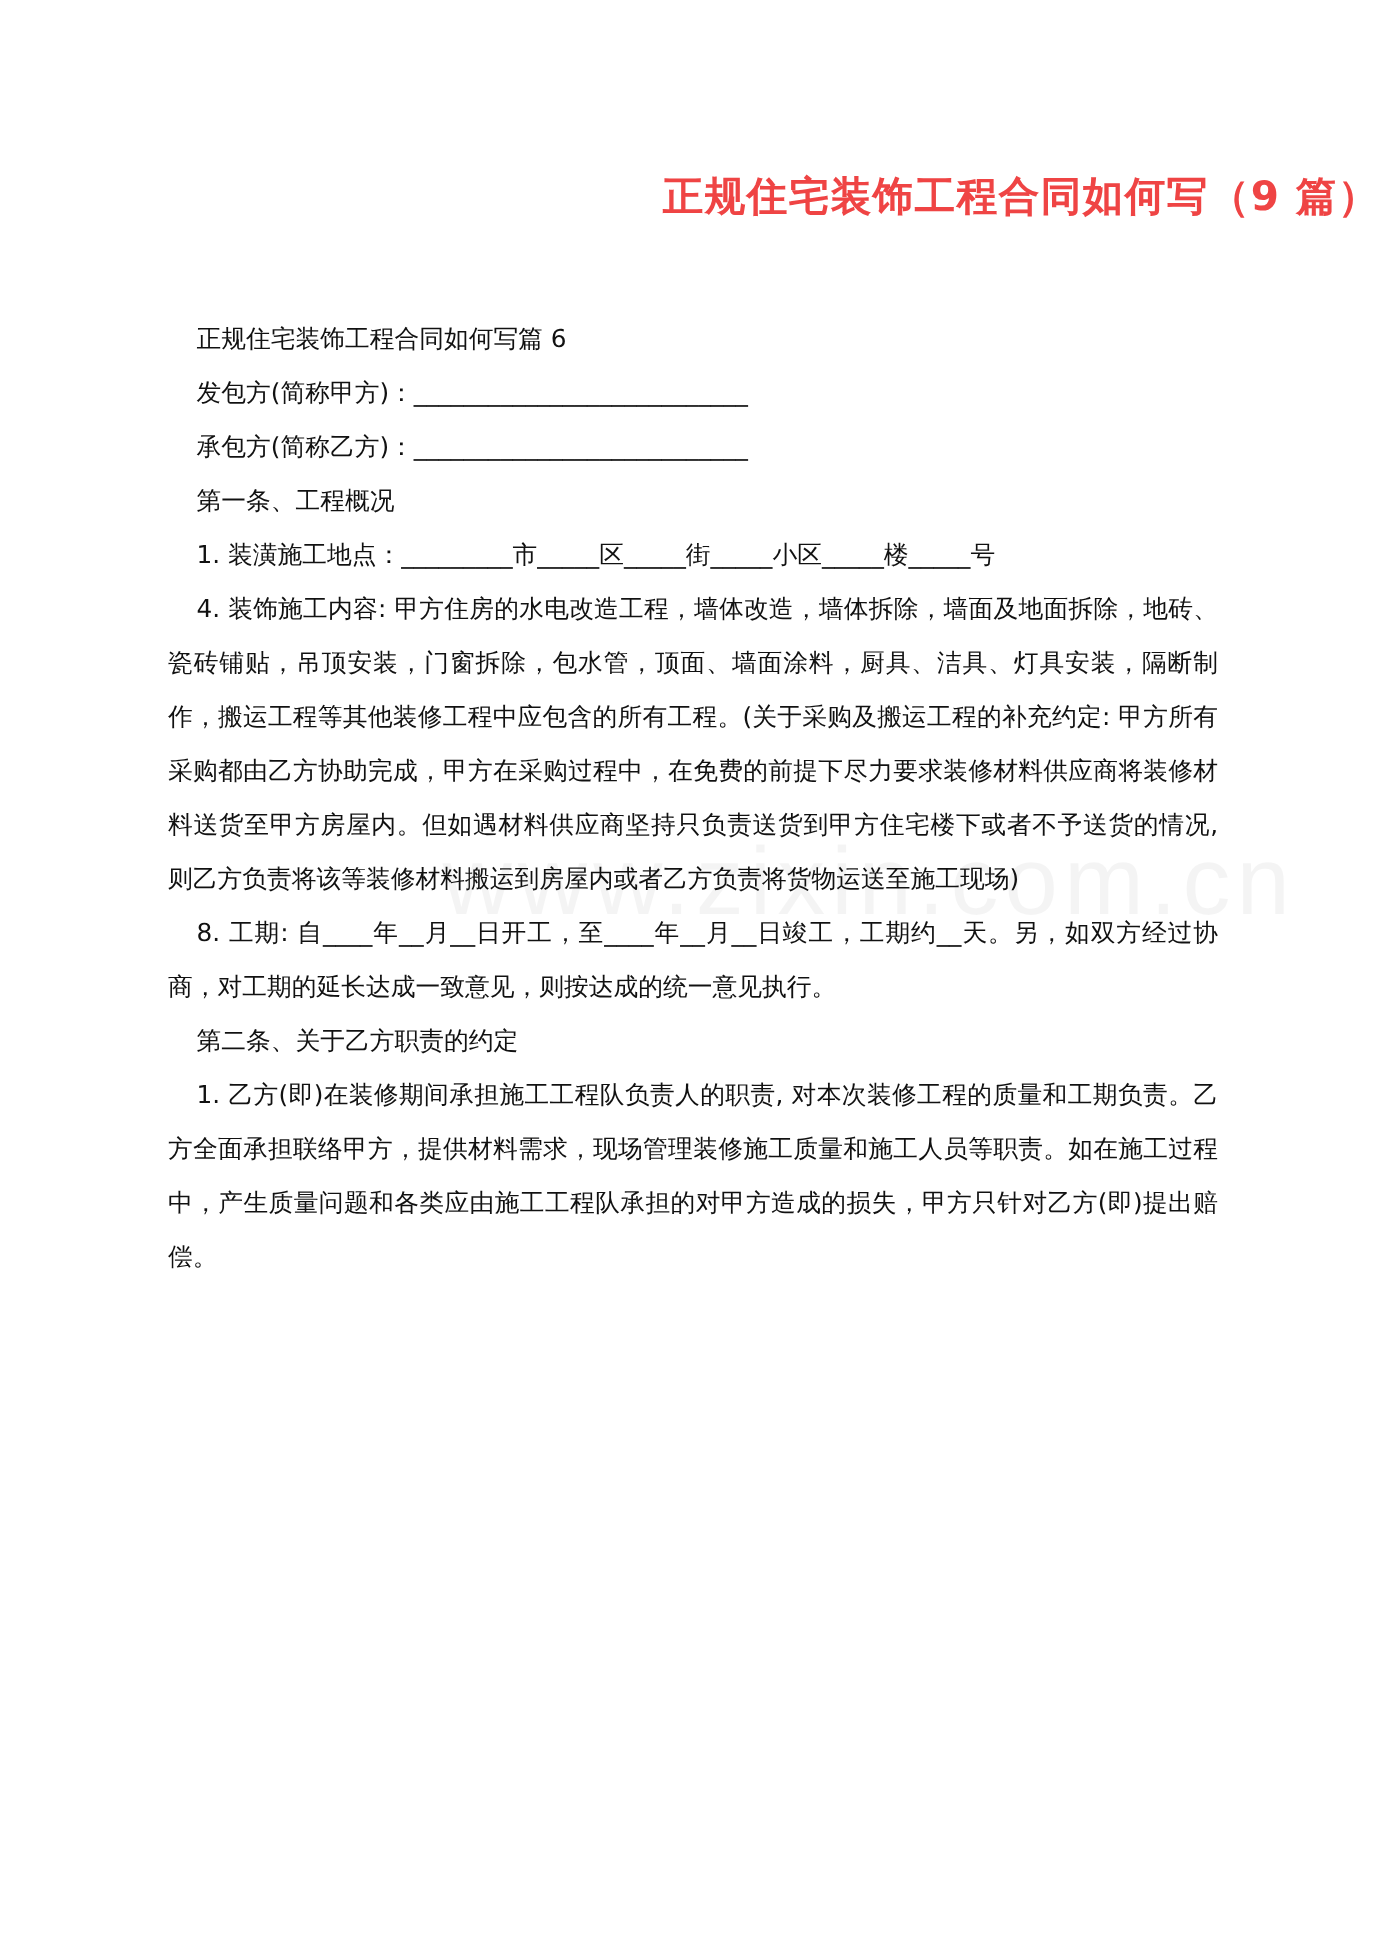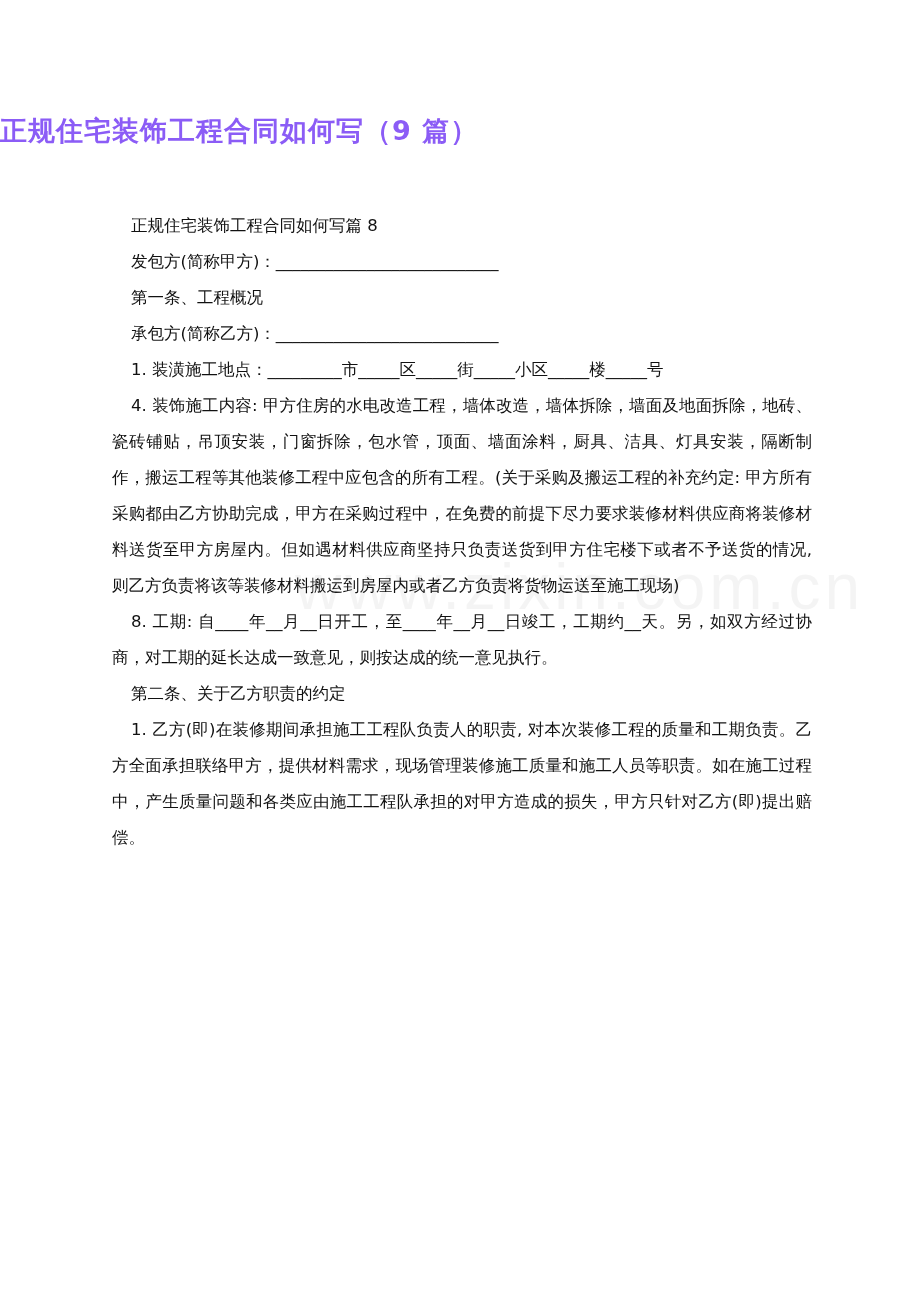--- a/index.html
+++ b/index.html
@@ -1,38 +1,38 @@
 <!DOCTYPE html>
 <html><head>
 <meta charset="utf-8">
 <style>
   html, body { margin: 0; padding: 0; background: #ffffff; }
   body { width: 920px; height: 1302px; position: relative; overflow: hidden;
          font-family: "DejaVu Sans", "Liberation Sans", sans-serif; color: #111; }
   .page { position: absolute; left: 0; top: 0; width: 920px; height: 1302px; }
-  .title { position: absolute; top: 113px; left: 0; width: 920px; text-align: left;
-           font-size: 27px; font-weight: bold; letter-spacing: 1px; color: #8b5cf6; }
+  .title { position: absolute; top: 113px; left: 0; width: 920px; text-align: right;
+           font-size: 27px; font-weight: bold; letter-spacing: 1px; color: #ef4444; }
   .body { position: absolute; top: 208px; left: 112px; width: 700px; }
   .p { font-size: 16.5px; line-height: 36px; margin: 0; text-align: justify;
        text-indent: 19px; white-space: normal; word-break: break-all; }
   .watermark { position: absolute; left: 295px; top: 550px; font-size: 64px;
                color: rgba(0,0,0,0.045); letter-spacing: 4px; font-family: "Liberation Sans", sans-serif;
                pointer-events: none; }
 </style>
 </head>
 <body>
 
 <div class="page">
   <div class="watermark">www.zixin.com.cn</div>
   <h1 class="title" style="margin:0;">正规住宅装饰工程合同如何写（9 篇）</h1>
 
   <div class="body">
-    <p class="p">正规住宅装饰工程合同如何写篇 8</p>
+    <p class="p">正规住宅装饰工程合同如何写篇 6</p>
     <p class="p">发包方(简称甲方)：___________________________</p>
+    <p class="p">承包方(简称乙方)：___________________________</p>
     <p class="p">第一条、工程概况</p>
-    <p class="p">承包方(简称乙方)：___________________________</p>
     <p class="p">1. 装潢施工地点：_________市_____区_____街_____小区_____楼_____号</p>
     <p class="p">4. 装饰施工内容: 甲方住房的水电改造工程，墙体改造，墙体拆除，墙面及地面拆除，地砖、瓷砖铺贴，吊顶安装，门窗拆除，包水管，顶面、墙面涂料，厨具、洁具、灯具安装，隔断制作，搬运工程等其他装修工程中应包含的所有工程。(关于采购及搬运工程的补充约定: 甲方所有采购都由乙方协助完成，甲方在采购过程中，在免费的前提下尽力要求装修材料供应商将装修材料送货至甲方房屋内。但如遇材料供应商坚持只负责送货到甲方住宅楼下或者不予送货的情况, 则乙方负责将该等装修材料搬运到房屋内或者乙方负责将货物运送至施工现场)</p>
     <p class="p">8. 工期: 自____年__月__日开工，至____年__月__日竣工，工期约__天。另，如双方经过协商，对工期的延长达成一致意见，则按达成的统一意见执行。</p>
     <p class="p">第二条、关于乙方职责的约定</p>
     <p class="p">1. 乙方(即)在装修期间承担施工工程队负责人的职责, 对本次装修工程的质量和工期负责。乙方全面承担联络甲方，提供材料需求，现场管理装修施工质量和施工人员等职责。如在施工过程中，产生质量问题和各类应由施工工程队承担的对甲方造成的损失，甲方只针对乙方(即)提出赔偿。</p>
   </div>
 </div>
 
 </body></html>

